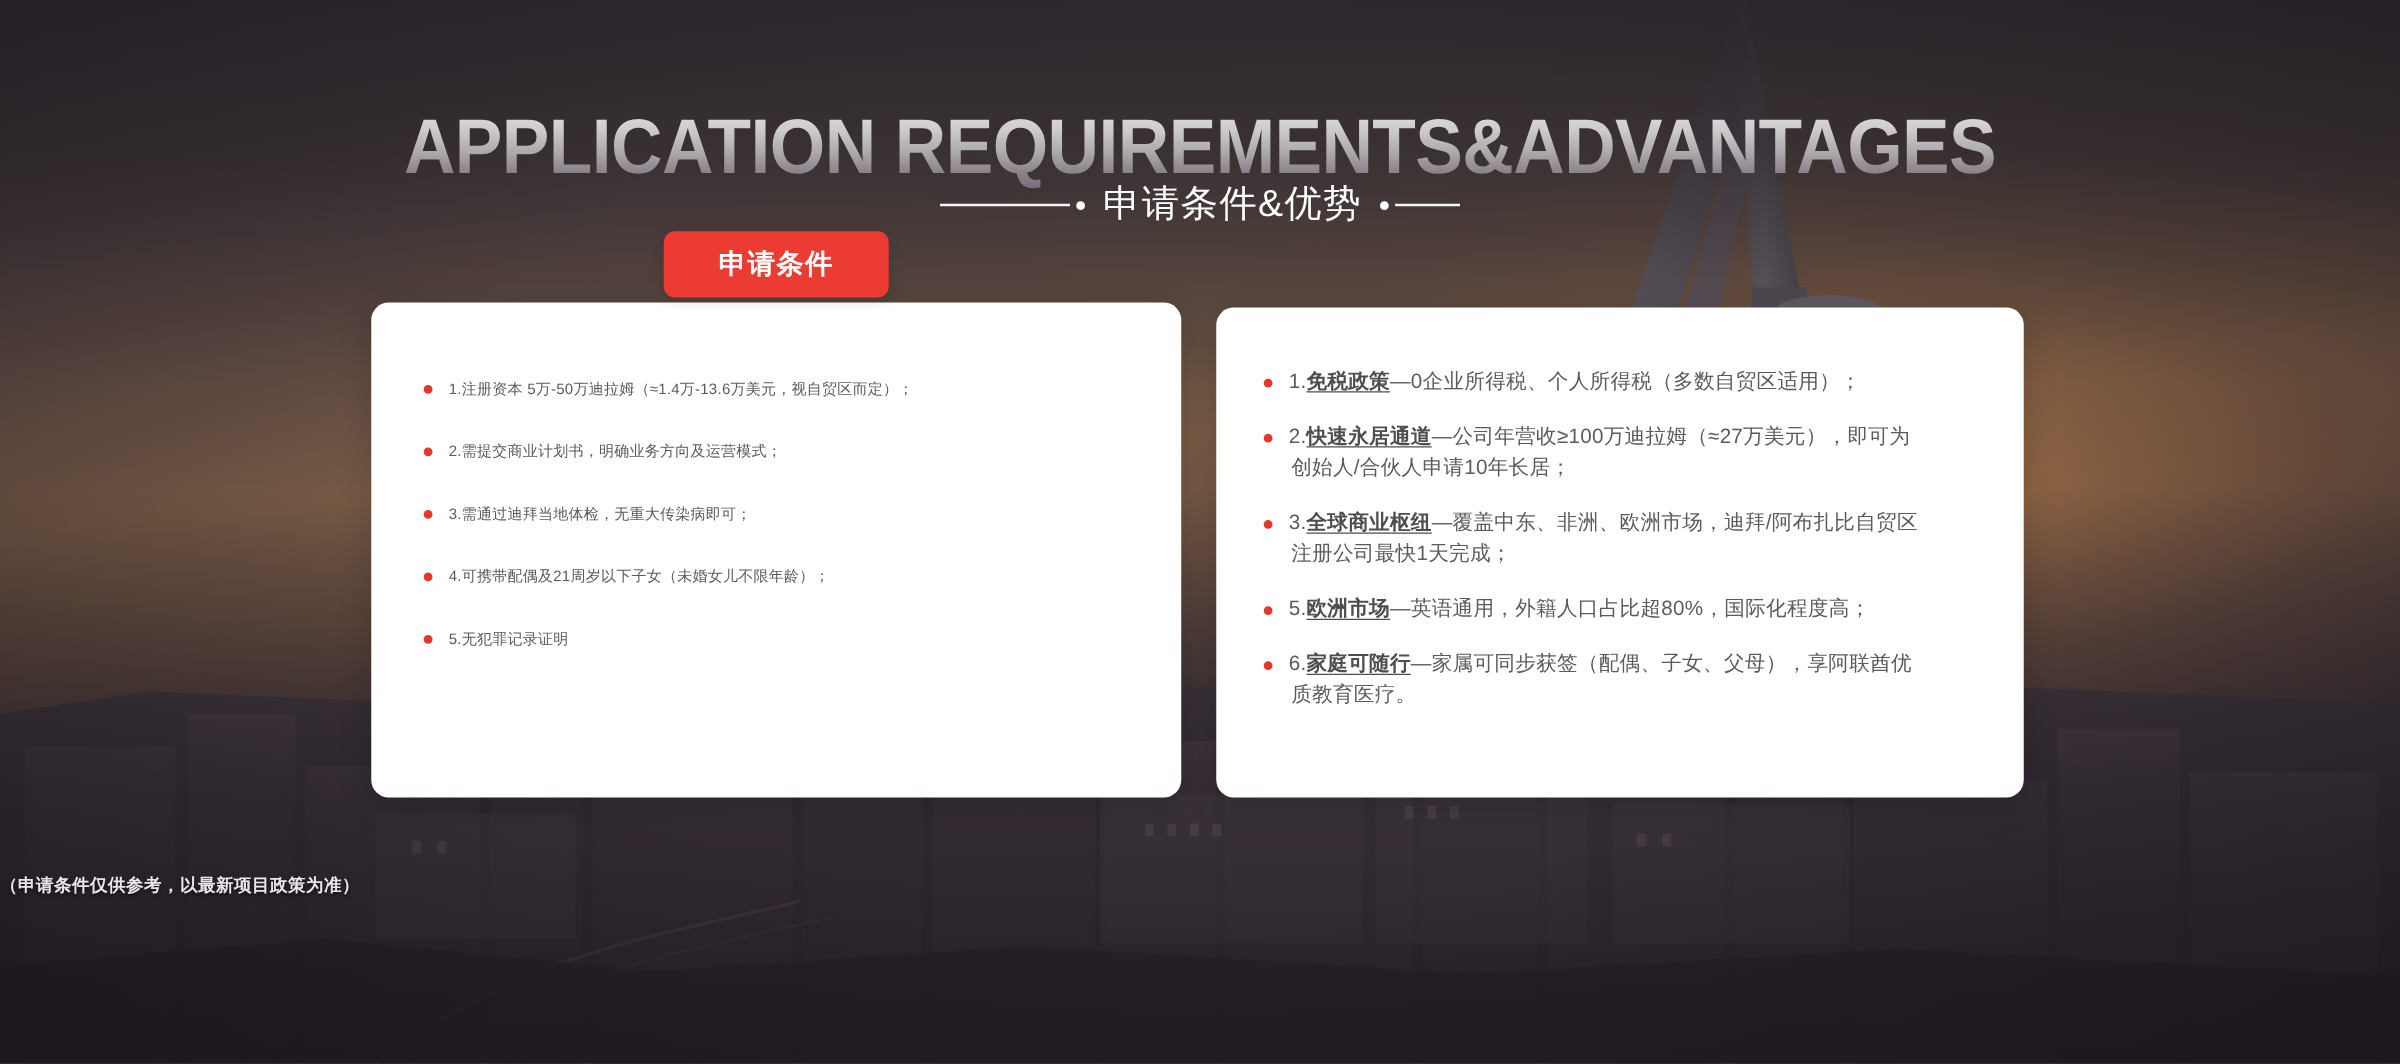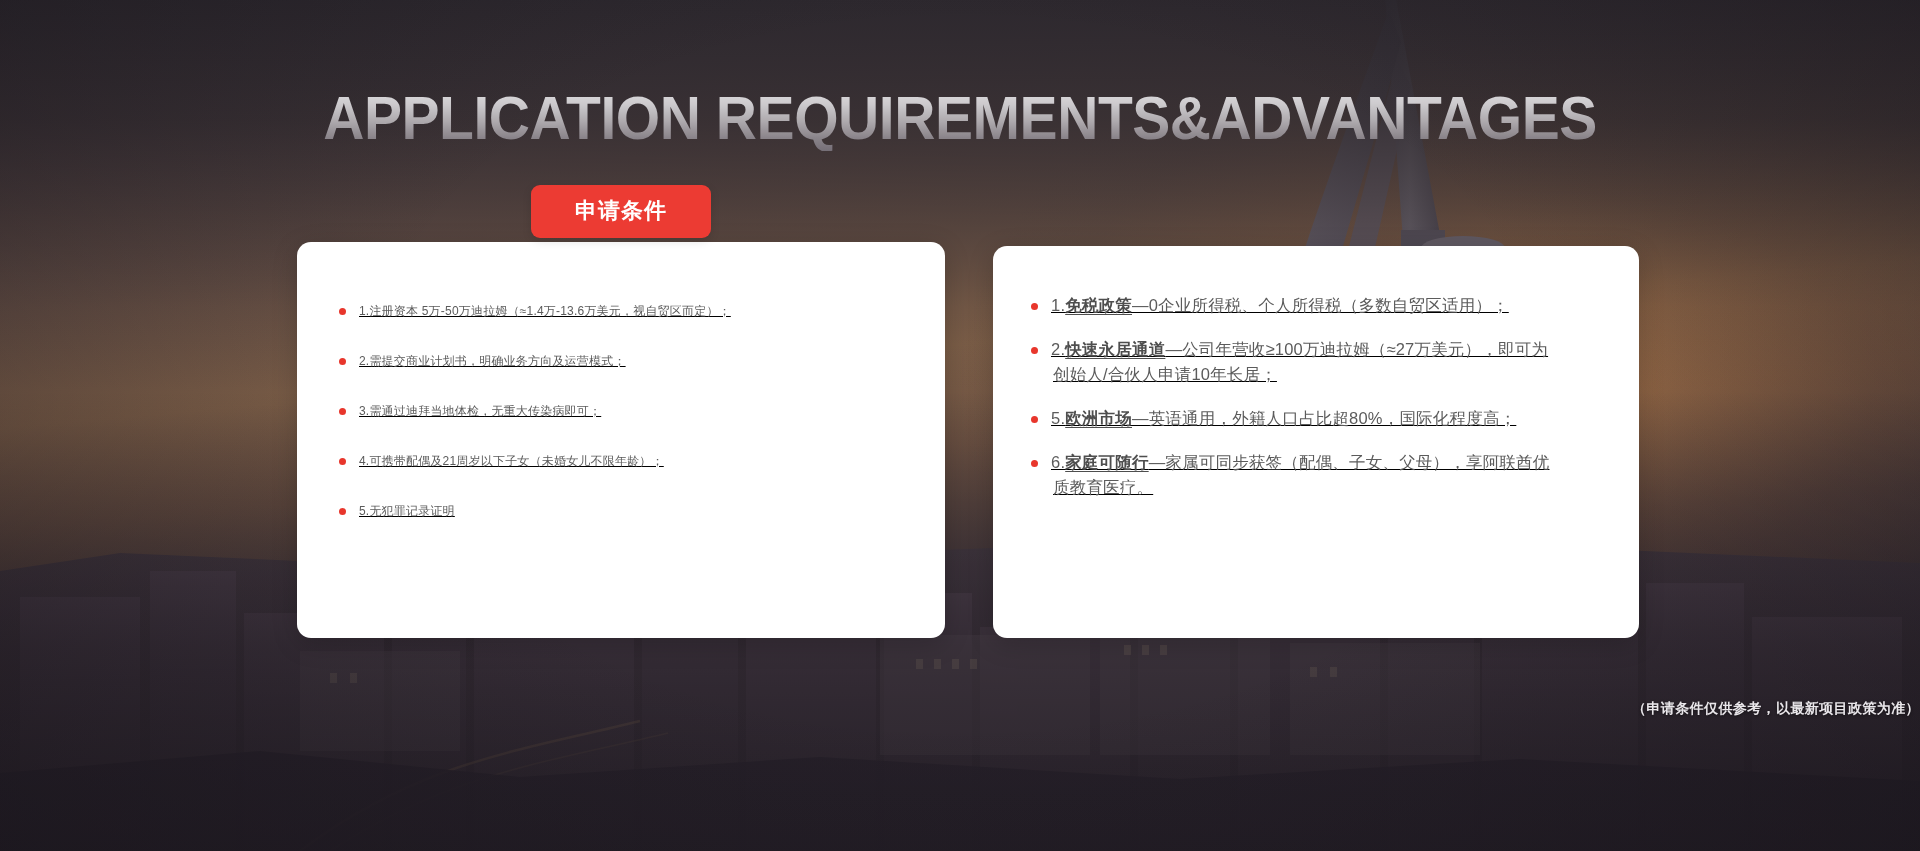--- a/index.html
+++ b/index.html
@@ -148,22 +148,21 @@
     white-space: nowrap;
   }
 
   
   .cards {
     position: absolute;
     top: 242px;
     left: 297px;
     width: 1462px;
     display: flex;
-    gap: 48px;
-    text-decoration: underline;
+    gap: 28px;
   }
   .card {
     position: relative;
     background: #ffffff;
     border-radius: 14px;
     box-shadow: 0 6px 26px rgba(0,0,0,0.18);
   }
   .card-left  { width: 648px; min-height: 392px; }
   .card-right { width: 646px; min-height: 392px; margin-top: 4px; }
 
@@ -212,21 +211,21 @@
   .card-right ul.req-list li .wrap2 { display: block; padding-left: 2px; }
 
   .kw { font-weight: 700; color: #4e4e4e; text-decoration: underline; text-underline-offset: 3px; }
 
   
   .foot-note {
     position: absolute;
     top: 700px;
     left: 0;
     width: 100%;
-    text-align: right;
+    text-align: left;
     color: #e9e6ea;
     font-size: 14px;
     font-weight: 700;
     letter-spacing: 0.4px;
     text-shadow: 0 1px 3px rgba(0,0,0,0.55);
   }
 </style>
 </head>
 <body>
 
@@ -331,20 +330,31 @@
     </svg>
   </div>
 
   <div class="bg-layer bg-bottomdark"></div>
   <div class="bg-layer bg-vignette"></div>
 
   <div id="content">
 
     <div class="heading-wrap">
       <div class="title-en">APPLICATION REQUIREMENTS&amp;ADVANTAGES</div>
+      <div class="subtitle-row">
+        <span class="sub-deco left">
+          <span class="line"></span>
+            <span class="dot"></span>
+        </span>
+        <span class="title-cn">申请条件&amp;优势</span>
+        <span class="sub-deco right">
+          <span class="dot"></span>
+            <span class="line"></span>
+        </span>
+      </div>
     </div>
 
     <div class="cards">
 
       <div class="card card-left">
         <div class="badge">申请条件</div>
         <div class="card-body">
           <ul class="req-list">
             <li>1.注册资本 5万-50万迪拉姆（≈1.4万-13.6万美元，视自贸区而定）；</li>
             <li>2.需提交商业计划书，明确业务方向及运营模式；</li>
@@ -359,20 +369,24 @@
         <div class="card-body">
           <ul class="req-list">
             <li>
               <span>1.</span><span class="kw">免税政策</span><span>—0企业所得税、个人所得税（多数自贸区适用）；</span>
             </li>
             <li>
               <span>2.</span><span class="kw">快速永居通道</span><span>—公司年营收≥100万迪拉姆（≈27万美元），即可为</span>
               <span class="wrap2">创始人/合伙人申请10年长居；</span>
             </li>
             <li>
+              <span>3.</span><span class="kw">全球商业枢纽</span><span>—覆盖中东、非洲、欧洲市场，迪拜/阿布扎比自贸区</span>
+              <span class="wrap2">注册公司最快1天完成；</span>
+            </li>
+            <li>
               <span>5.</span><span class="kw">欧洲市场</span><span>—英语通用，外籍人口占比超80%，国际化程度高；</span>
             </li>
             <li>
               <span>6.</span><span class="kw">家庭可随行</span><span>—家属可同步获签（配偶、子女、父母），享阿联酋优</span>
               <span class="wrap2">质教育医疗。</span>
             </li>
           </ul>
         </div>
       </div>
 

